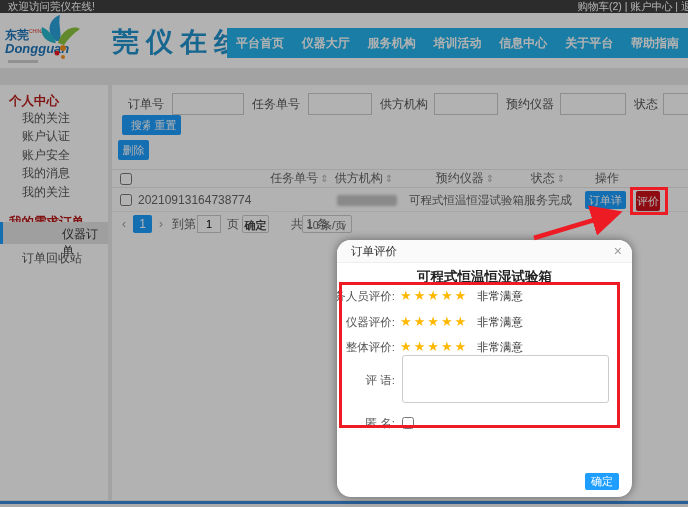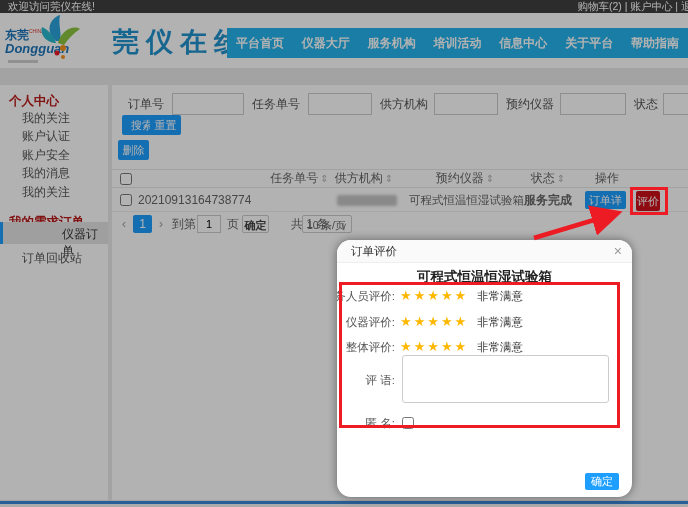--- a/index.html
+++ b/index.html
@@ -163,21 +163,21 @@
     <div class="th" style="left:406px; width:60px;"><span>状态</span><span class="sort">⇕</span></div>
     <div class="th" style="left:483px; width:60px; text-align:left;"><span>操作</span></div>
   </div>
 
   <div class="abs trow">
     <input type="checkbox" class="cb" style="position: absolute; left: 8px; top: 6px;">
     <div class="td" style="left:26px; width:110px;">20210913164738774</div>
     <div class="td" style="left:140px; width:95px;"></div>
     <div class="redact"></div>
     <div class="td" style="left:297px; width:112px; font-size:11.5px;">可程式恒温恒湿试验箱</div>
-    <div class="td" style="left:406px; width:60px;font-weight:bold;">服务完成</div>
+    <div class="td" style="left:406px; width:60px;">服务完成</div>
     <button class="btn-blue act-detail">订单详情</button>
     <button class="act-review" style="border:none;">评价</button>
   </div>
 
   <div class="abs pager">
     <span class="pg pg-chev" style="left:10px;">‹</span>
     <span class="pg pg-num">1</span>
     <span class="pg pg-chev" style="left:47px;">›</span>
     <span class="pg" style="left:60px;">到第</span>
     <input class="pg pg-input" value="1" style="">

